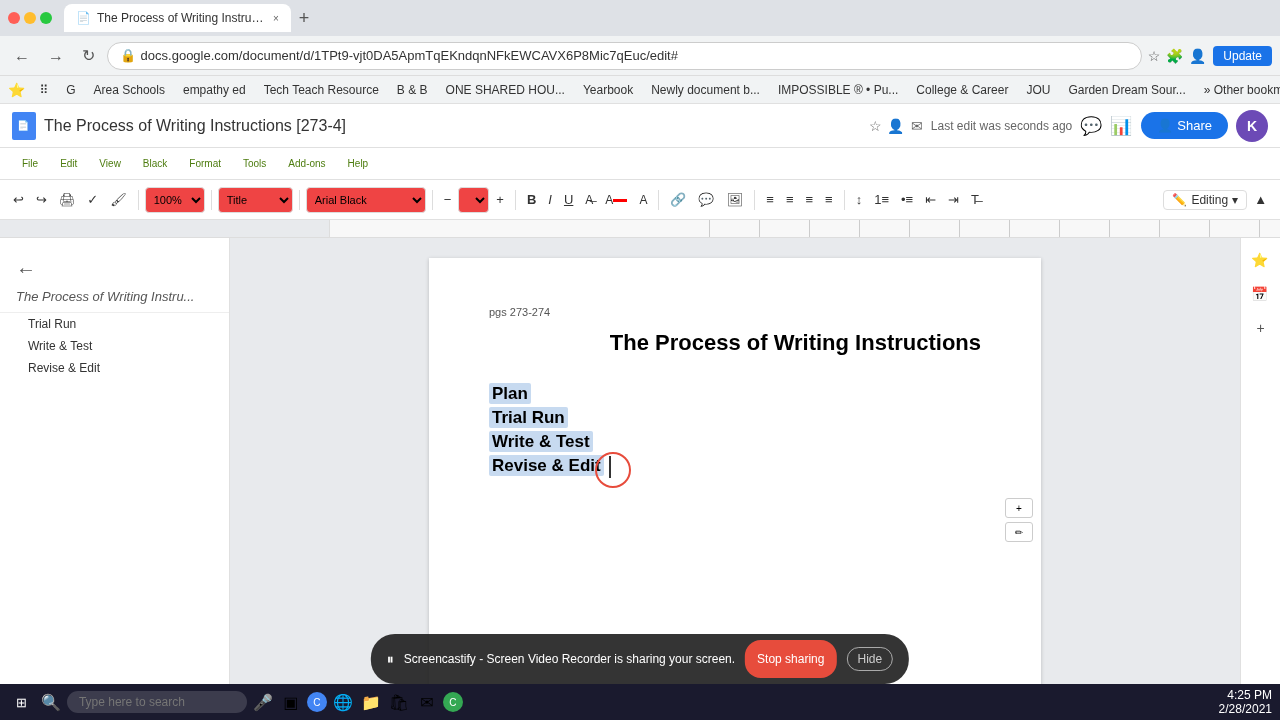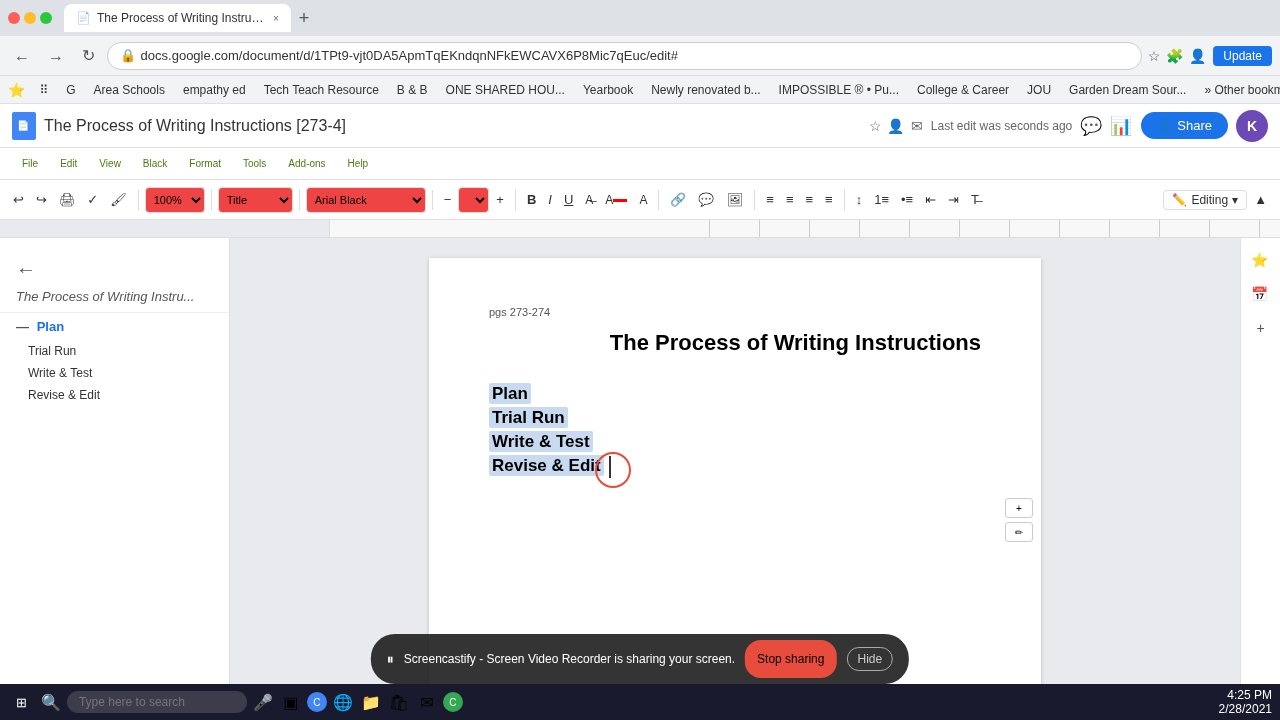--- a/index.html
+++ b/index.html
@@ -76,21 +76,21 @@
     .page-ref { font-size: 11px; color: #555; margin-bottom: 12px; }
     .page-title { font-size: 22px; font-weight: bold; text-align: right; font-family: Arial, sans-serif; color: #000; margin-bottom: 28px; }
 
     
     .right-panel { width: 40px; background: white; border-left: 1px solid #e0e0e0; display: flex; flex-direction: column; align-items: center; padding-top: 8px; gap: 6px; }
     .right-panel-btn { background: none; border: none; cursor: pointer; width: 28px; height: 28px; display: flex; align-items: center; justify-content: center; border-radius: 50%; font-size: 14px; color: #555; }
     .marker-btn { background: none; border: 1px solid #ccc; border-radius: 3px; width: 28px; height: 20px; cursor: pointer; display: flex; align-items: center; justify-content: center; font-size: 10px; }
 
     
     .screencast-bar { position: fixed; bottom: 36px; left: 50%; transform: translateX(-50%); background: rgba(30,30,30,0.9); border-radius: 24px; display: flex; align-items: center; padding: 6px 16px; gap: 10px; font-size: 12px; color: white; z-index: 100; }
-    .stop-sharing-btn { background: #e74c3c; color: #000000; border: none; border-radius: 16px; padding: 12px 12px; font-size: 12px; cursor: pointer; }
+    .stop-sharing-btn { background: #e74c3c; color: #ffffff; border: none; border-radius: 16px; padding: 12px 12px; font-size: 12px; cursor: pointer; }
     .hide-btn { background: none; border: 1px solid #aaa; color: #ccc; border-radius: 16px; padding: 4px 10px; font-size: 12px; cursor: pointer; }
 
     
     .taskbar { position: fixed; bottom: 0; left: 0; right: 0; height: 36px; background: #1a1a2e; display: flex; align-items: center; padding: 0 8px; gap: 4px; z-index: 200; }
     .taskbar-btn { background: none; border: none; cursor: pointer; color: white; padding: 4px 8px; font-size: 13px; display: flex; align-items: center; gap: 4px; }
     .taskbar-search { background: rgba(255,255,255,0.15); border: none; border-radius: 16px; padding: 4px 12px; color: white; font-size: 12px; width: 180px; }
     .taskbar-time { margin-left: auto; color: white; font-size: 12px; text-align: right; }
     .taskbar-icon { width: 24px; height: 24px; display: flex; align-items: center; justify-content: center; cursor: pointer; }
   </style>
 </head>
@@ -127,21 +127,21 @@
 <div class="bookmarks-bar">
   <span style="font-size:14px;margin-right:4px;">⭐</span>
   <span class="bm-item">⠿</span>
   <span class="bm-item">G</span>
   <span class="bm-item">Area Schools</span>
   <span class="bm-item">empathy ed</span>
   <span class="bm-item">Tech Teach Resource</span>
   <span class="bm-item">B &amp; B</span>
   <span class="bm-item">ONE SHARED HOU...</span>
   <span class="bm-item">Yearbook</span>
-  <span class="bm-item">Newly renovated b...</span>
+  <span class="bm-item">Newly document b...</span>
   <span class="bm-item">IMPOSSIBLE ® • Pu...</span>
   <span class="bm-item">College &amp; Career</span>
   <span class="bm-item">JOU</span>
   <span class="bm-item">Garden Dream Sour...</span>
   <span class="bm-item">» Other bookmarks</span>
 </div>
 
 <div class="docs-app-bar">
   <div class="docs-logo">📄</div>
   <span class="doc-title">The Process of Writing Instructions [273-4]</span>
@@ -229,24 +229,20 @@
 <div class="ruler">
   <div style="width:330px;height:100%;background:#e8eaed;border-right:1px solid #ddd;"></div>
   <div class="ruler-inner"></div>
 </div>
 
 <div class="main-layout">
 
   <div class="sidebar">
     <a class="sidebar-back">←</a>
     <div class="sidebar-doc-title">The Process of Writing Instru...</div>
-    <div class="sidebar-heading sidebar-active">
-      <span class="sidebar-dash">—</span>
-      <span>Plan</span>
-    </div>
     <div class="sidebar-subheading">Trial Run</div>
     <div class="sidebar-subheading">Write &amp; Test</div>
     <div class="sidebar-subheading">Revise &amp; Edit</div>
   </div>
 
   <div class="page-canvas">
     <div class="page">
       <div class="page-ref">pgs 273-274</div>
       <div class="page-title">The Process of Writing Instructions</div>
 

